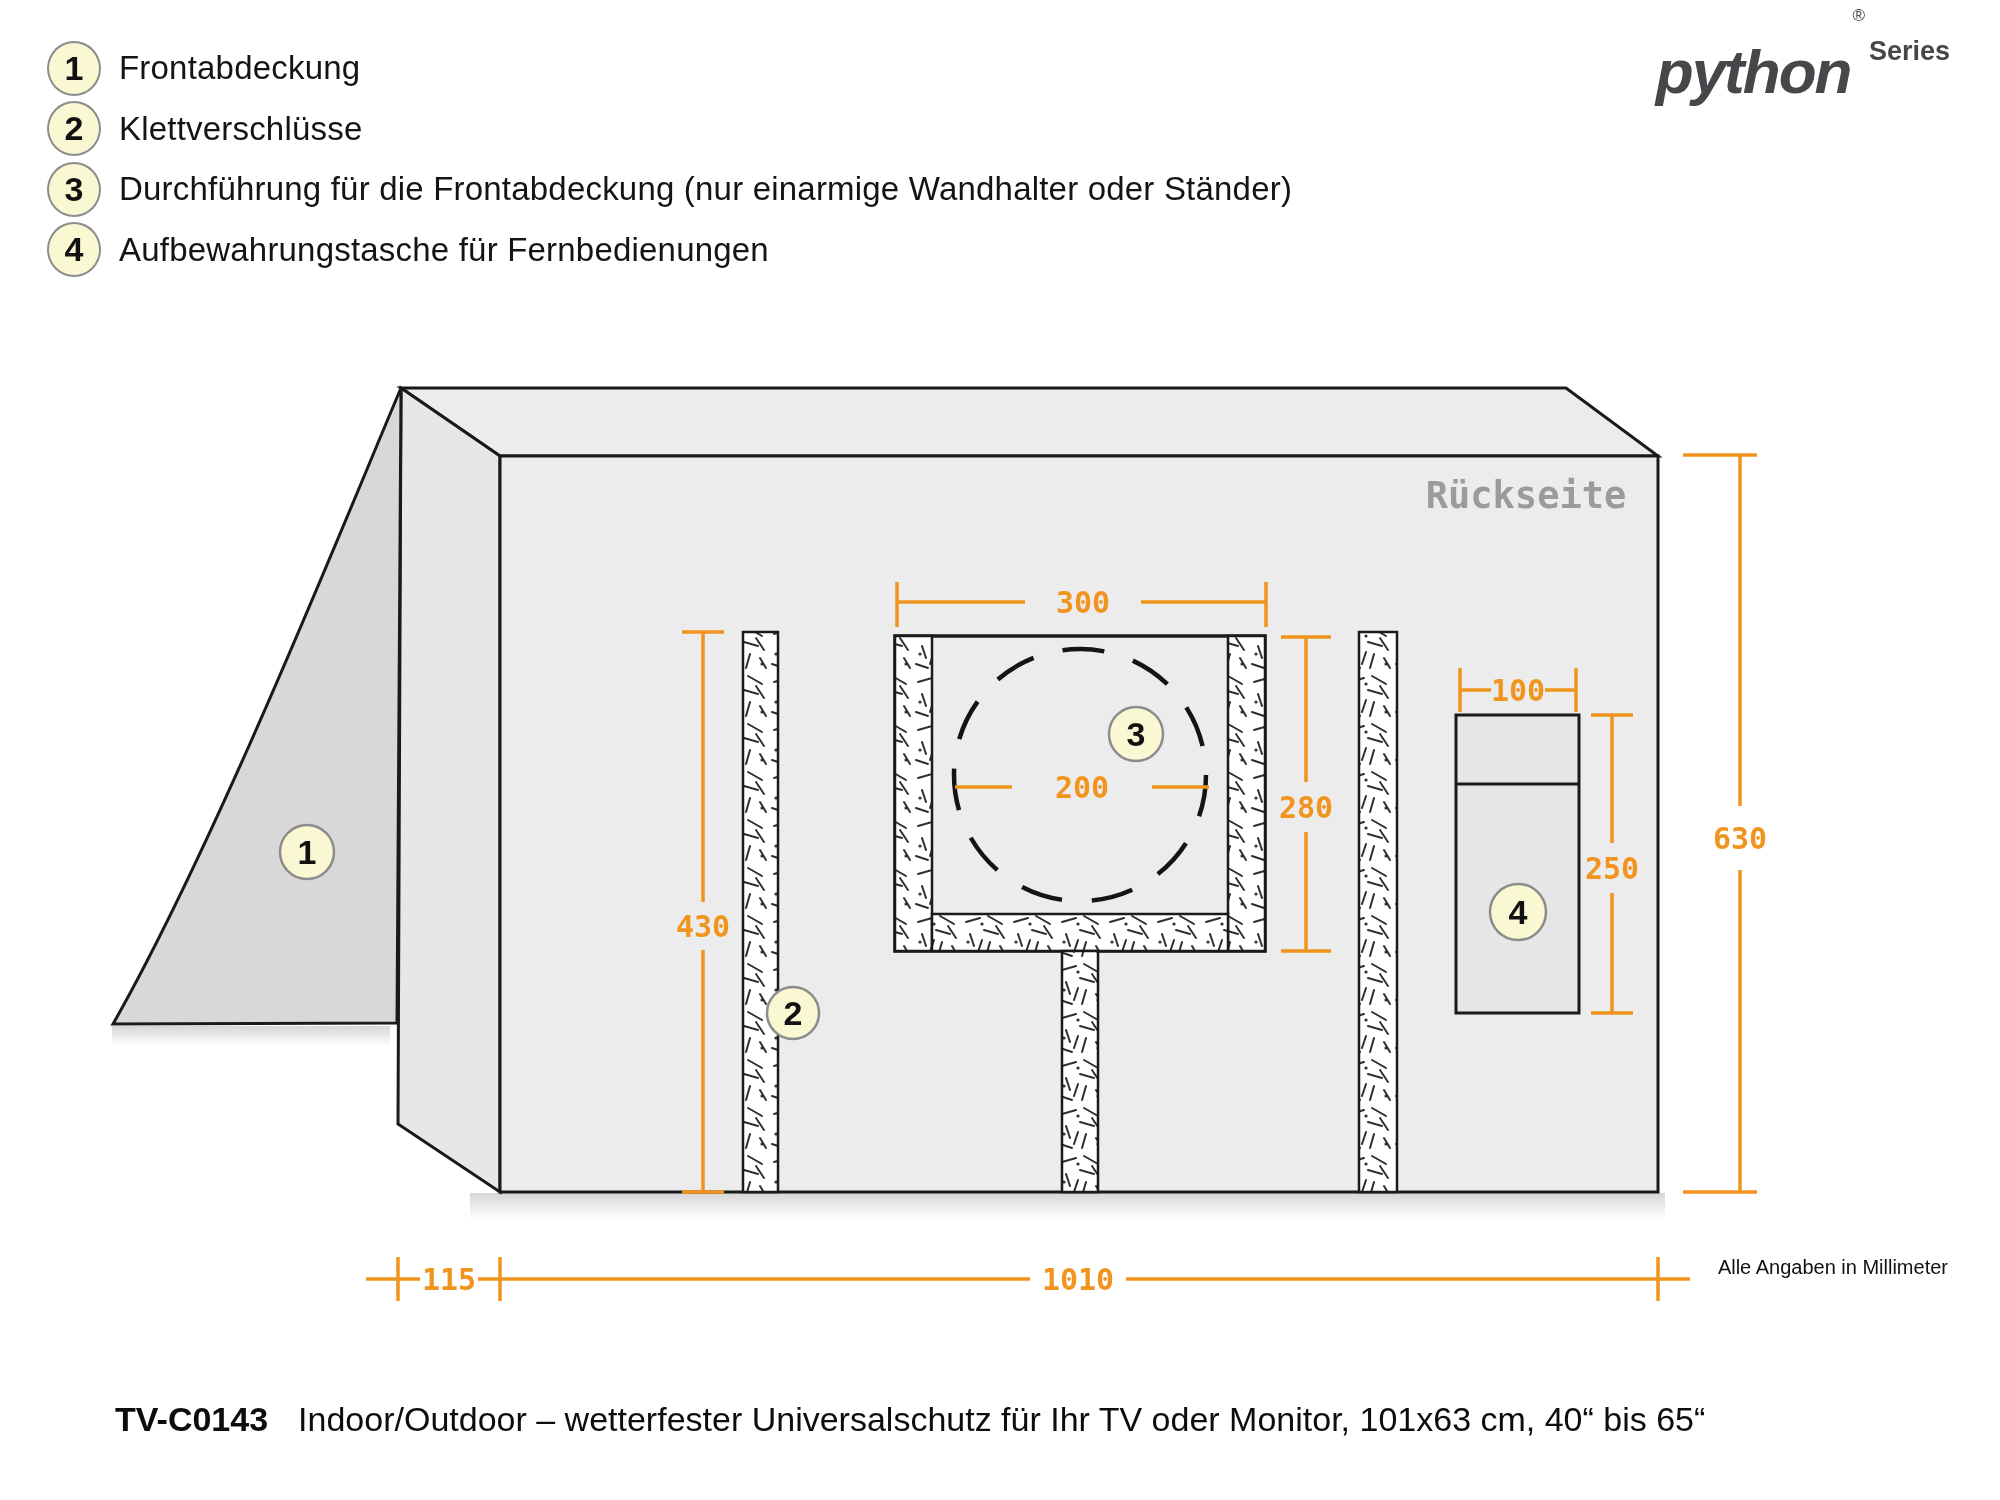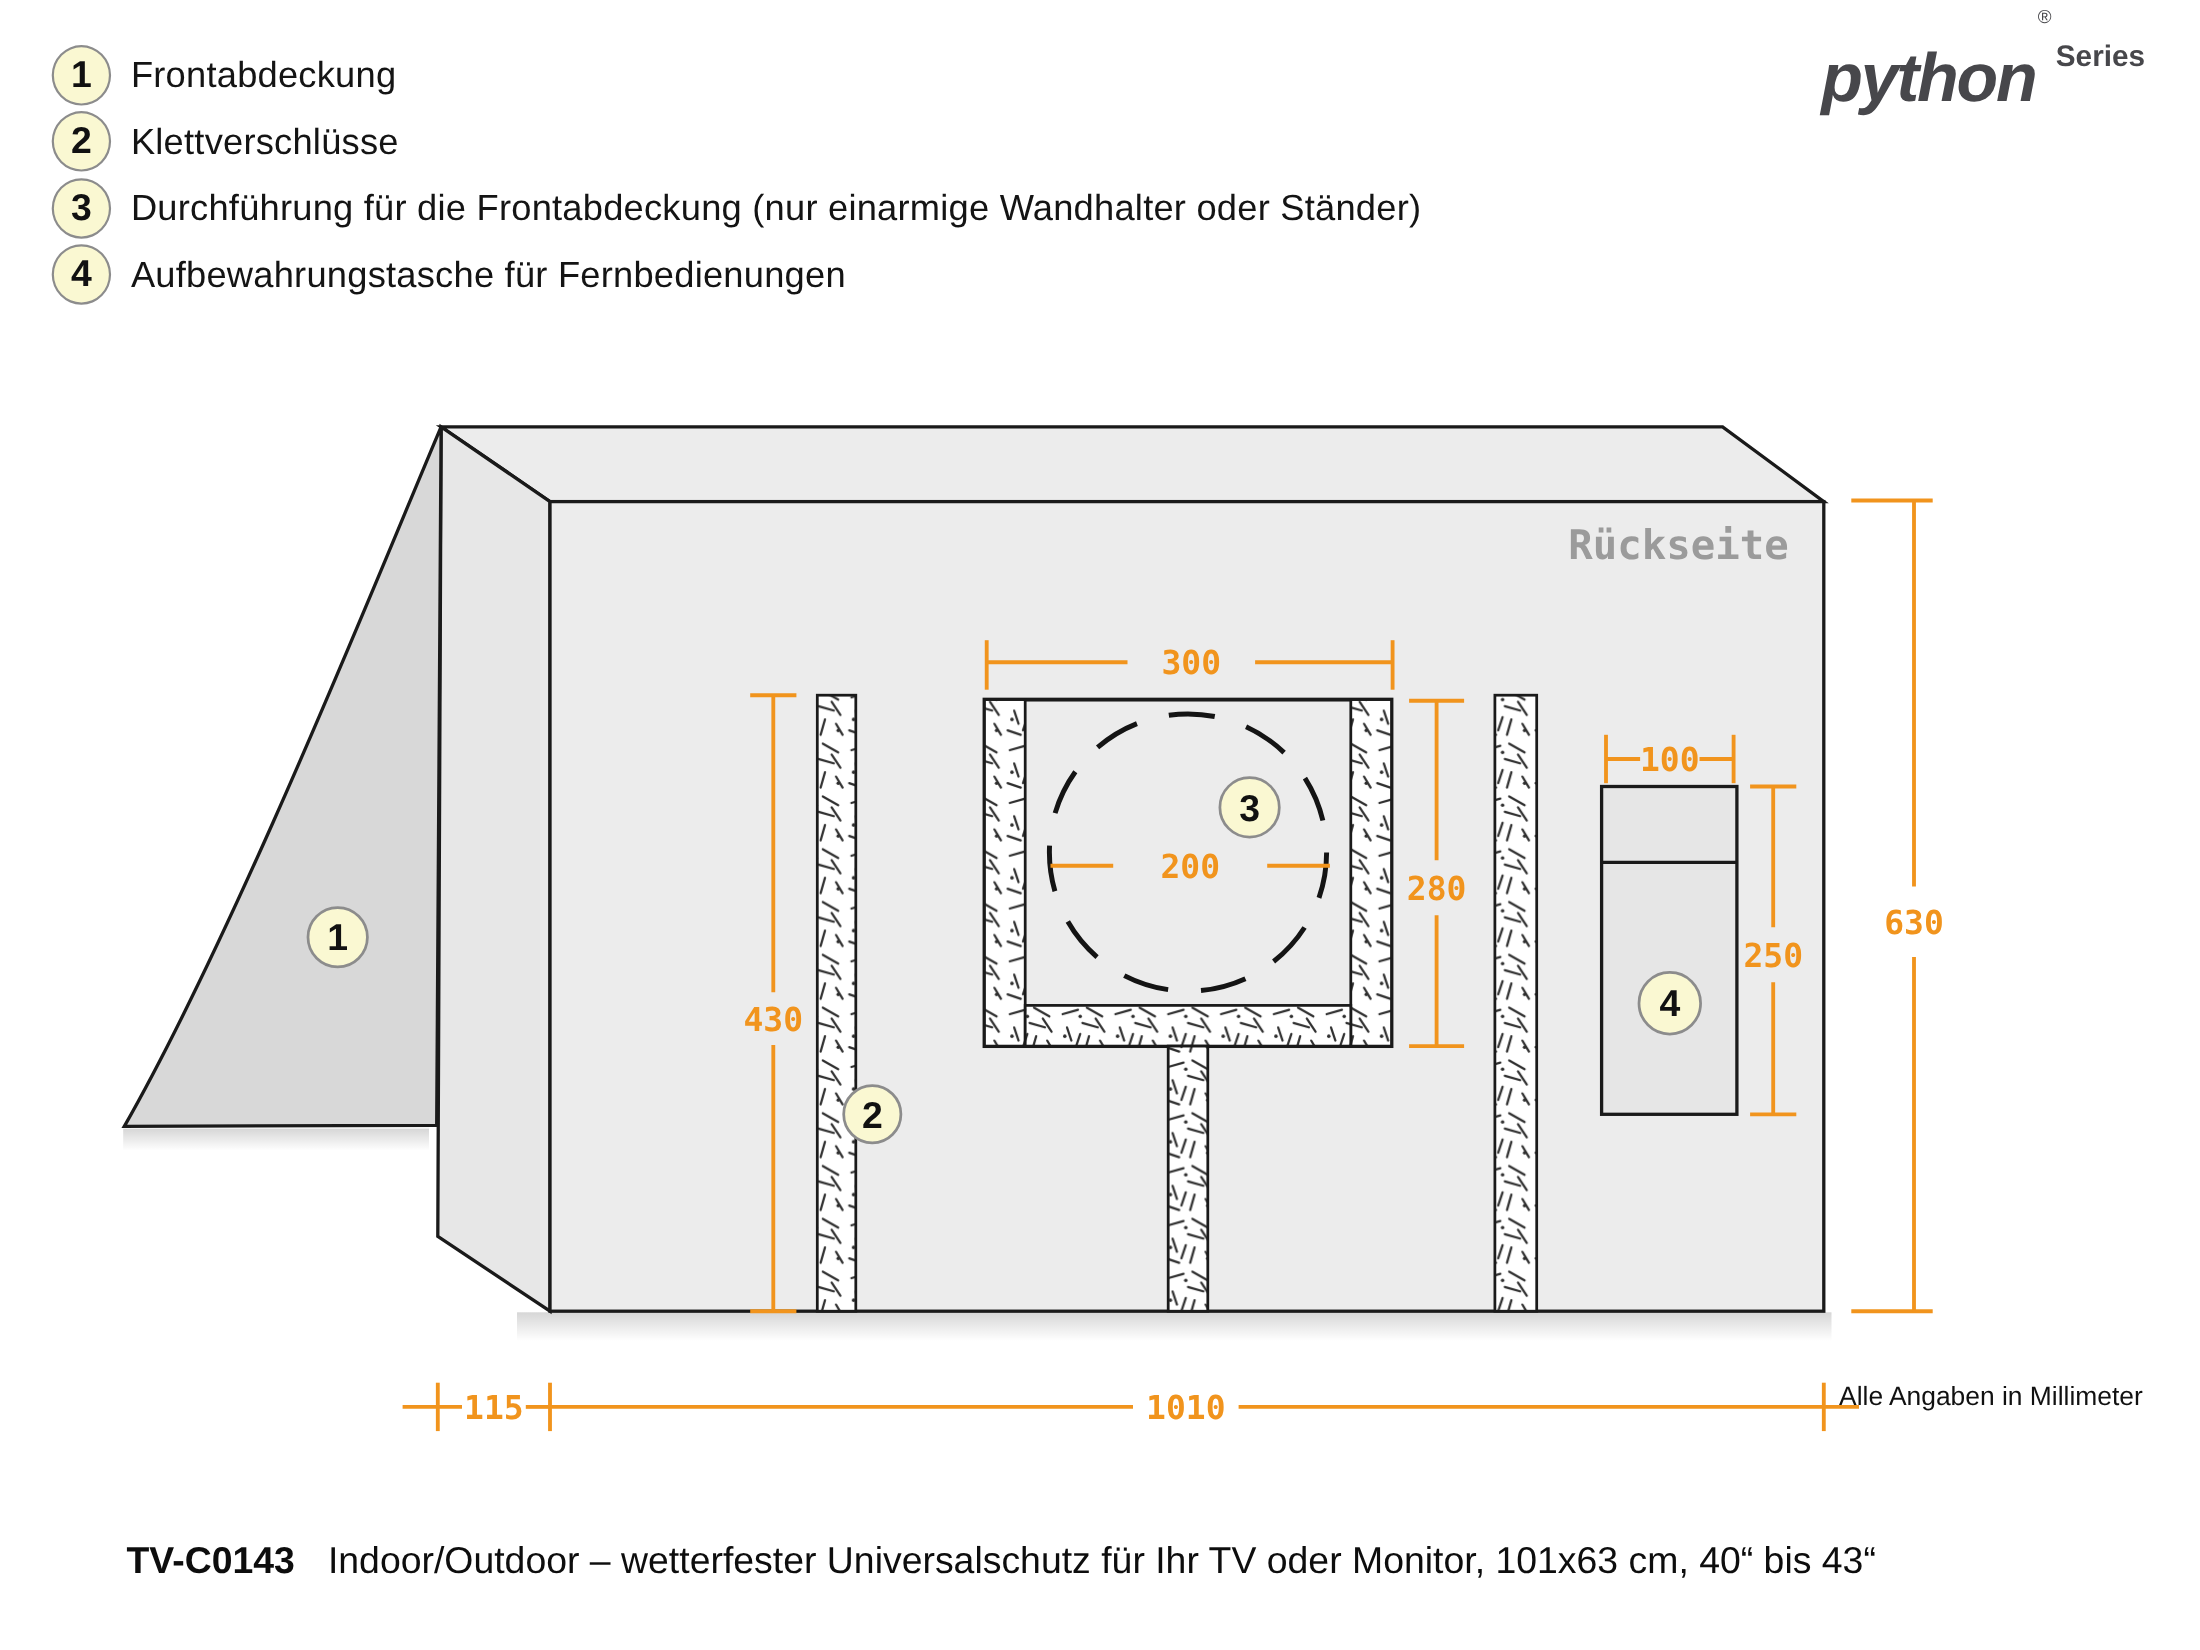--- a/index.html
+++ b/index.html
@@ -20,21 +20,21 @@
   .logo .reg{font-size:17px;position:relative;top:-30px;margin-left:2px;}
   .logo .series{font-size:27px;font-weight:bold;margin-left:4px;}
 
   
   svg.drawing{position:absolute;left:0;top:0;}
   .dim-text{font-family:"DejaVu Sans Mono", monospace;font-weight:bold;font-size:30px;fill:#f1941d;}
   .back-text{font-family:"DejaVu Sans Mono", monospace;font-weight:bold;font-size:37px;fill:#9b9b9b;}
   .badge-num{font-family:"Liberation Sans", sans-serif;font-weight:bold;font-size:34px;fill:#111;}
 
   
-  .units-note{position:absolute;top:1256px;right:52px;font-size:24px;color:#111;}
+  .units-note{position:absolute;top:1256px;right:52px;font-size:20px;color:#111;}
   .footer-title{position:absolute;left:115px;top:1400px;font-size:34px;color:#0d0d0d;white-space:nowrap;}
   .footer-title .model{font-weight:bold;}
   .footer-title .desc{margin-left:30px;}
 </style>
 </head>
 <body>
 
 <div class="page">
 
   <div class="legend">
@@ -175,16 +175,16 @@
       <circle cx="1136" cy="734" r="27" fill="#faf8d2" stroke="#8c8c8c" stroke-width="2.5"></circle>
       <text class="badge-num" x="1136" y="746" text-anchor="middle">3</text>
       <circle cx="1518" cy="912" r="28" fill="#faf8d2" stroke="#8c8c8c" stroke-width="2.5"></circle>
       <text class="badge-num" x="1518" y="924" text-anchor="middle">4</text>
     </g>
   </svg>
 
   <div class="units-note">Alle Angaben in Millimeter</div>
 
   <div class="footer-title">
-    <span class="model">TV-C0143</span><span class="desc">Indoor/Outdoor – wetterfester Universalschutz für Ihr TV oder Monitor, 101x63 cm, 40“ bis 43“</span>
+    <span class="model">TV-C0143</span><span class="desc">Indoor/Outdoor – wetterfester Universalschutz für Ihr TV oder Monitor, 101x63 cm, 40“ bis 65“</span>
   </div>
 
 </div>
 
 </body></html>

